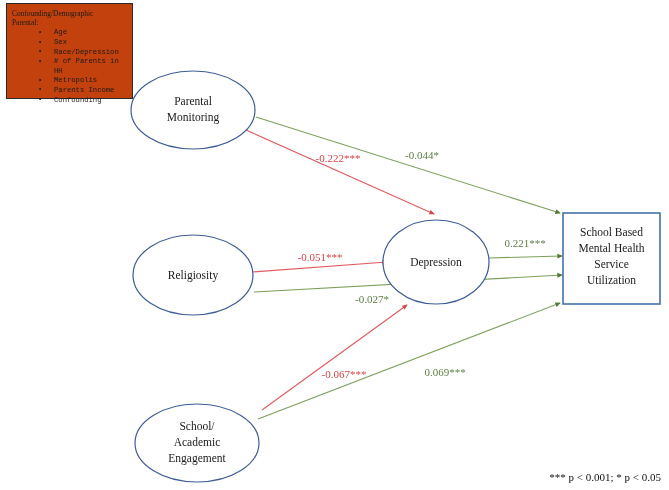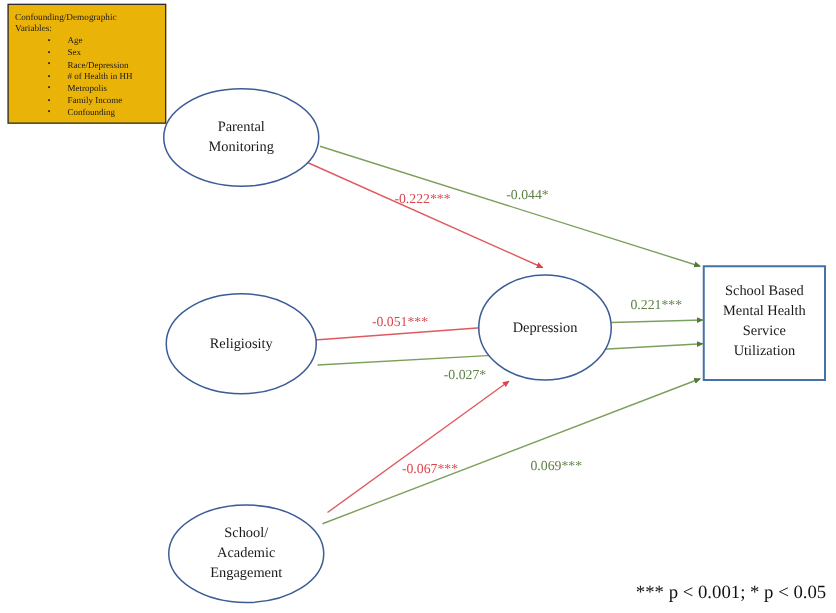--- a/index.html
+++ b/index.html
@@ -72,58 +72,58 @@
     fill: #5d8043;
     text-anchor: middle;
   }
   .confound-box {
     position: absolute;
     left: 6px;
     top: 3px;
     width: 127px;
     height: 96px;
     border: 1px solid #2b2b2b;
-    background: #eab308;
+    background: #c2410c;
     box-sizing: border-box;
     padding: 5px 4px 0 5px;
   }
   .confound-title {
     font-family: "Liberation Serif", serif;
     font-size: 7.4px;
     line-height: 9.2px;
     color: #1a1a1a;
     margin: 0 0 1px 0;
   }
   .confound-list {
     margin: 0;
     padding: 0 0 0 26px;
     list-style: none;
   }
   .confound-list li {
-    font-family: Liberation Serif, serif;
+    font-family: Liberation Mono, monospace;
     font-size: 7.2px;
     line-height: 9.6px;
     color: #1a1a1a;
     position: relative;
     padding-left: 16px;
   }
   .confound-list li::before {
     content: "\2022";
     position: absolute;
     left: 0;
     top: -0.5px;
     font-size: 7px;
     color: #1a1a1a;
   }
   .sig-note {
     position: absolute;
     right: 8px;
     bottom: 7px;
     font-family: "Liberation Serif", serif;
-    font-size: 15px;
+    font-size: 11px;
     color: #111111;
     white-space: nowrap;
   }
 </style>
 </head>
 <body>
 
 <div id="diagram-root">
 
   <svg class="canvas" viewBox="0 0 669 490">
@@ -193,28 +193,28 @@
 
     <text class="coef-pos" x="445" y="376">0.069***</text>
 
     <text class="coef-pos" x="525" y="247">0.221***</text>
 
   </svg>
 
   <div class="confound-box">
     <div class="confound-title">
       <span>Confounding/Demographic</span><br>
-      <span>Variables:</span>
+      <span>Parental:</span>
     </div>
     <ul class="confound-list">
       <li>Age</li>
       <li>Sex</li>
       <li>Race/Depression</li>
-      <li># of Health in HH</li>
+      <li># of Parents in HH</li>
       <li>Metropolis</li>
-      <li>Family Income</li>
+      <li>Parents Income</li>
       <li>Confounding</li>
     </ul>
   </div>
 
   <div class="sig-note">*** p &lt; 0.001; * p &lt; 0.05</div>
 
 </div>
 
 </body></html>

